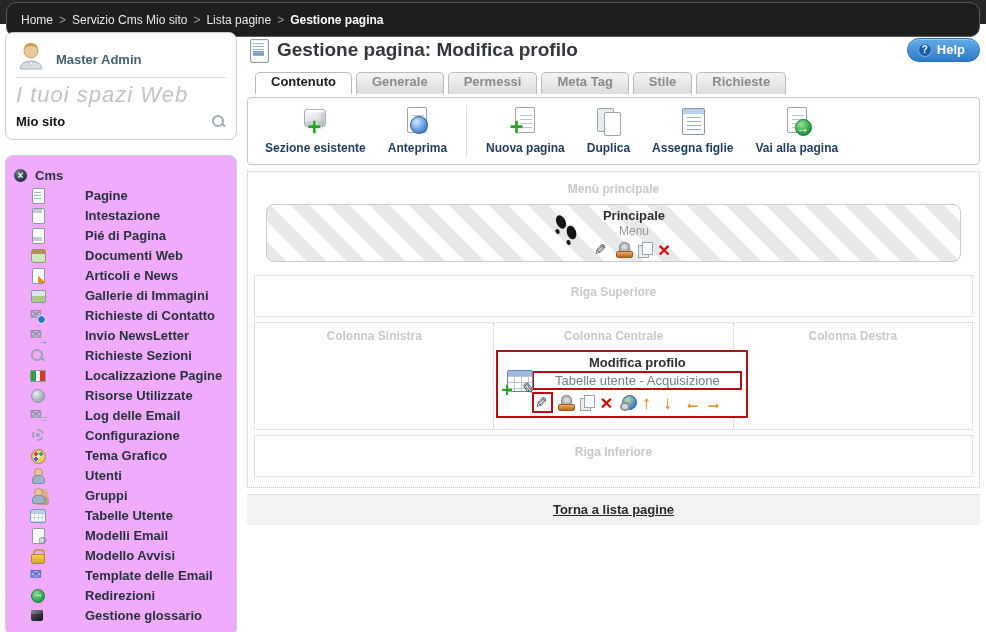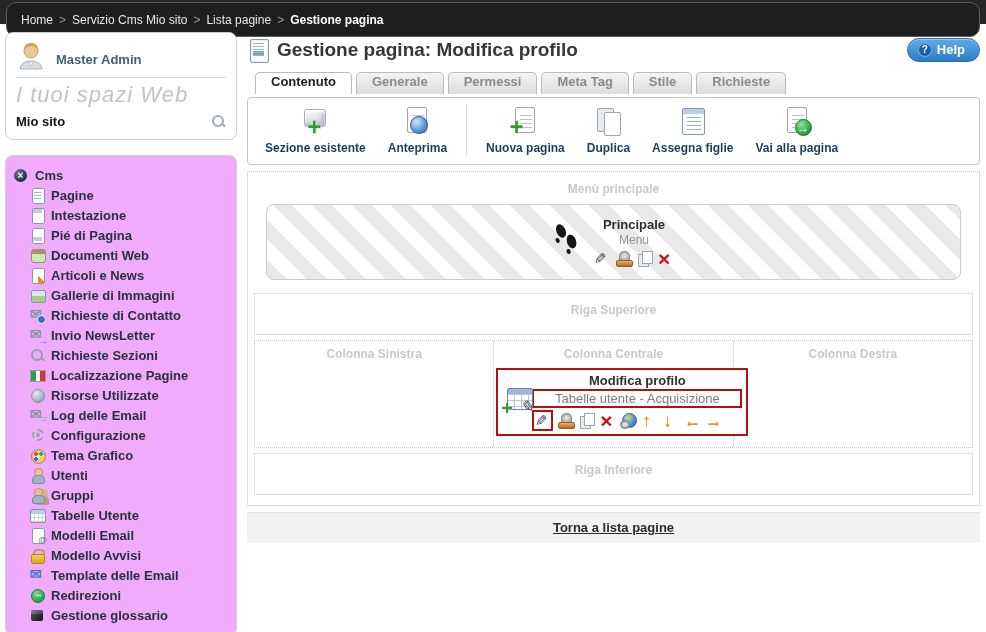--- a/index.html
+++ b/index.html
@@ -32,21 +32,21 @@
   .mag::before { content:""; position: absolute; left: 1px; top: 1px; width: 8px; height: 8px;
                  border: 2px solid #a0aab4; border-radius: 50%; }
   .mag::after { content:""; position: absolute; left: 10px; top: 10px; width: 5px; height: 2px;
                 background: #a0aab4; transform: rotate(45deg); border-radius: 1px; }
 
   
   .mbox { border: 1px solid #c9ced4; border-radius: 8px; padding: 9px 8px 10px; margin-top: 15px;
           background: #f0abfc; min-height: 466px; }
   .m-root, .m-item { display: flex; align-items: center; height: 20px; font-weight: bold;
                      font-size: 13px; color: #26323c; cursor: pointer; white-space: nowrap; }
-  .m-item { padding-left: 16px; }
+  .m-item { padding-left: 16px; gap: 34px; }
 
   
   .si { width: 15px; height: 15px; display: inline-block; position: relative; margin-right: 6px; flex: none; }
   .si-cms-icon::before { content:""; position:absolute; left:0; top:1px; width:13px; height:13px; border-radius:50%;
       background: radial-gradient(circle at 35% 30%, #6a7b8c, #22303c 70%); }
   .si-cms-icon::after { content:"\00D7"; position:absolute; left:3.5px; top:0; color:#fff; font-weight:bold; font-size:10px; line-height:15px; }
   .pg::before { content:""; position:absolute; left:2px; top:0; width:11px; height:14px; background:#fff;
       border:1px solid #8b97a3; border-radius:2px; }
   .si-pages-icon::after { content:""; position:absolute; left:4px; top:4px; width:7px; height:7px;
       background: repeating-linear-gradient(#9ab4c8 0 1px, transparent 1px 3px); }
@@ -170,21 +170,21 @@
   .ti-goto-page-icon b { left: 17px; top: 13px; width: 17px; height: 17px; border-radius: 50%;
       background: radial-gradient(circle at 35% 30%, #8fe39a, #2f9e45 65%, #1d7a30); border: 1px solid #1a7a2e; }
   .ti-goto-page-icon b::before { content:"\2192"; color:#fff; font-weight:bold; font-size:12px; line-height:17px;
       text-align:center; }
 
   
   .canvas { border: 1px dotted #c5c5c5; margin-top: 6px; padding: 5px 6px; }
   .alabel { text-align: center; font-weight: bold; font-size: 12px; color: #c9c9c9; }
   .area { padding: 5px 0 6px; }
   .rowarea { border: 1px dotted #c8c8c8; margin: 5px 0; padding: 9px 0 17px; }
-  .striped { margin: 8px 12px 2px; height: 76px; border: 1px solid #ccc; border-radius: 8px;
+  .striped { margin: 8px 12px 2px; height: 58px; border: 1px solid #ccc; border-radius: 8px;
              background: repeating-linear-gradient(45deg, #e9e9e9 0 14px, #fff 14px 28px);
              display: flex; align-items: center; justify-content: center; gap: 15px; cursor: pointer; }
   .wcol { text-align: center; }
   .wtitle { font-weight: bold; font-size: 13px; color: #2e2e2e; }
   .wsub { font-size: 12px; color: #979797; margin: 1px 0 2px; }
   .actions { display: flex; align-items: center; justify-content: center; gap: 4px; height: 18px; }
 
   .colsrow { display: flex; border: 1px dotted #c8c8c8; min-height: 108px; margin: 5px 0; }
   .col { flex: 1; padding: 6px 2px 8px; min-width: 0; }
   .col + .col { border-left: 1px dotted #c8c8c8; }

